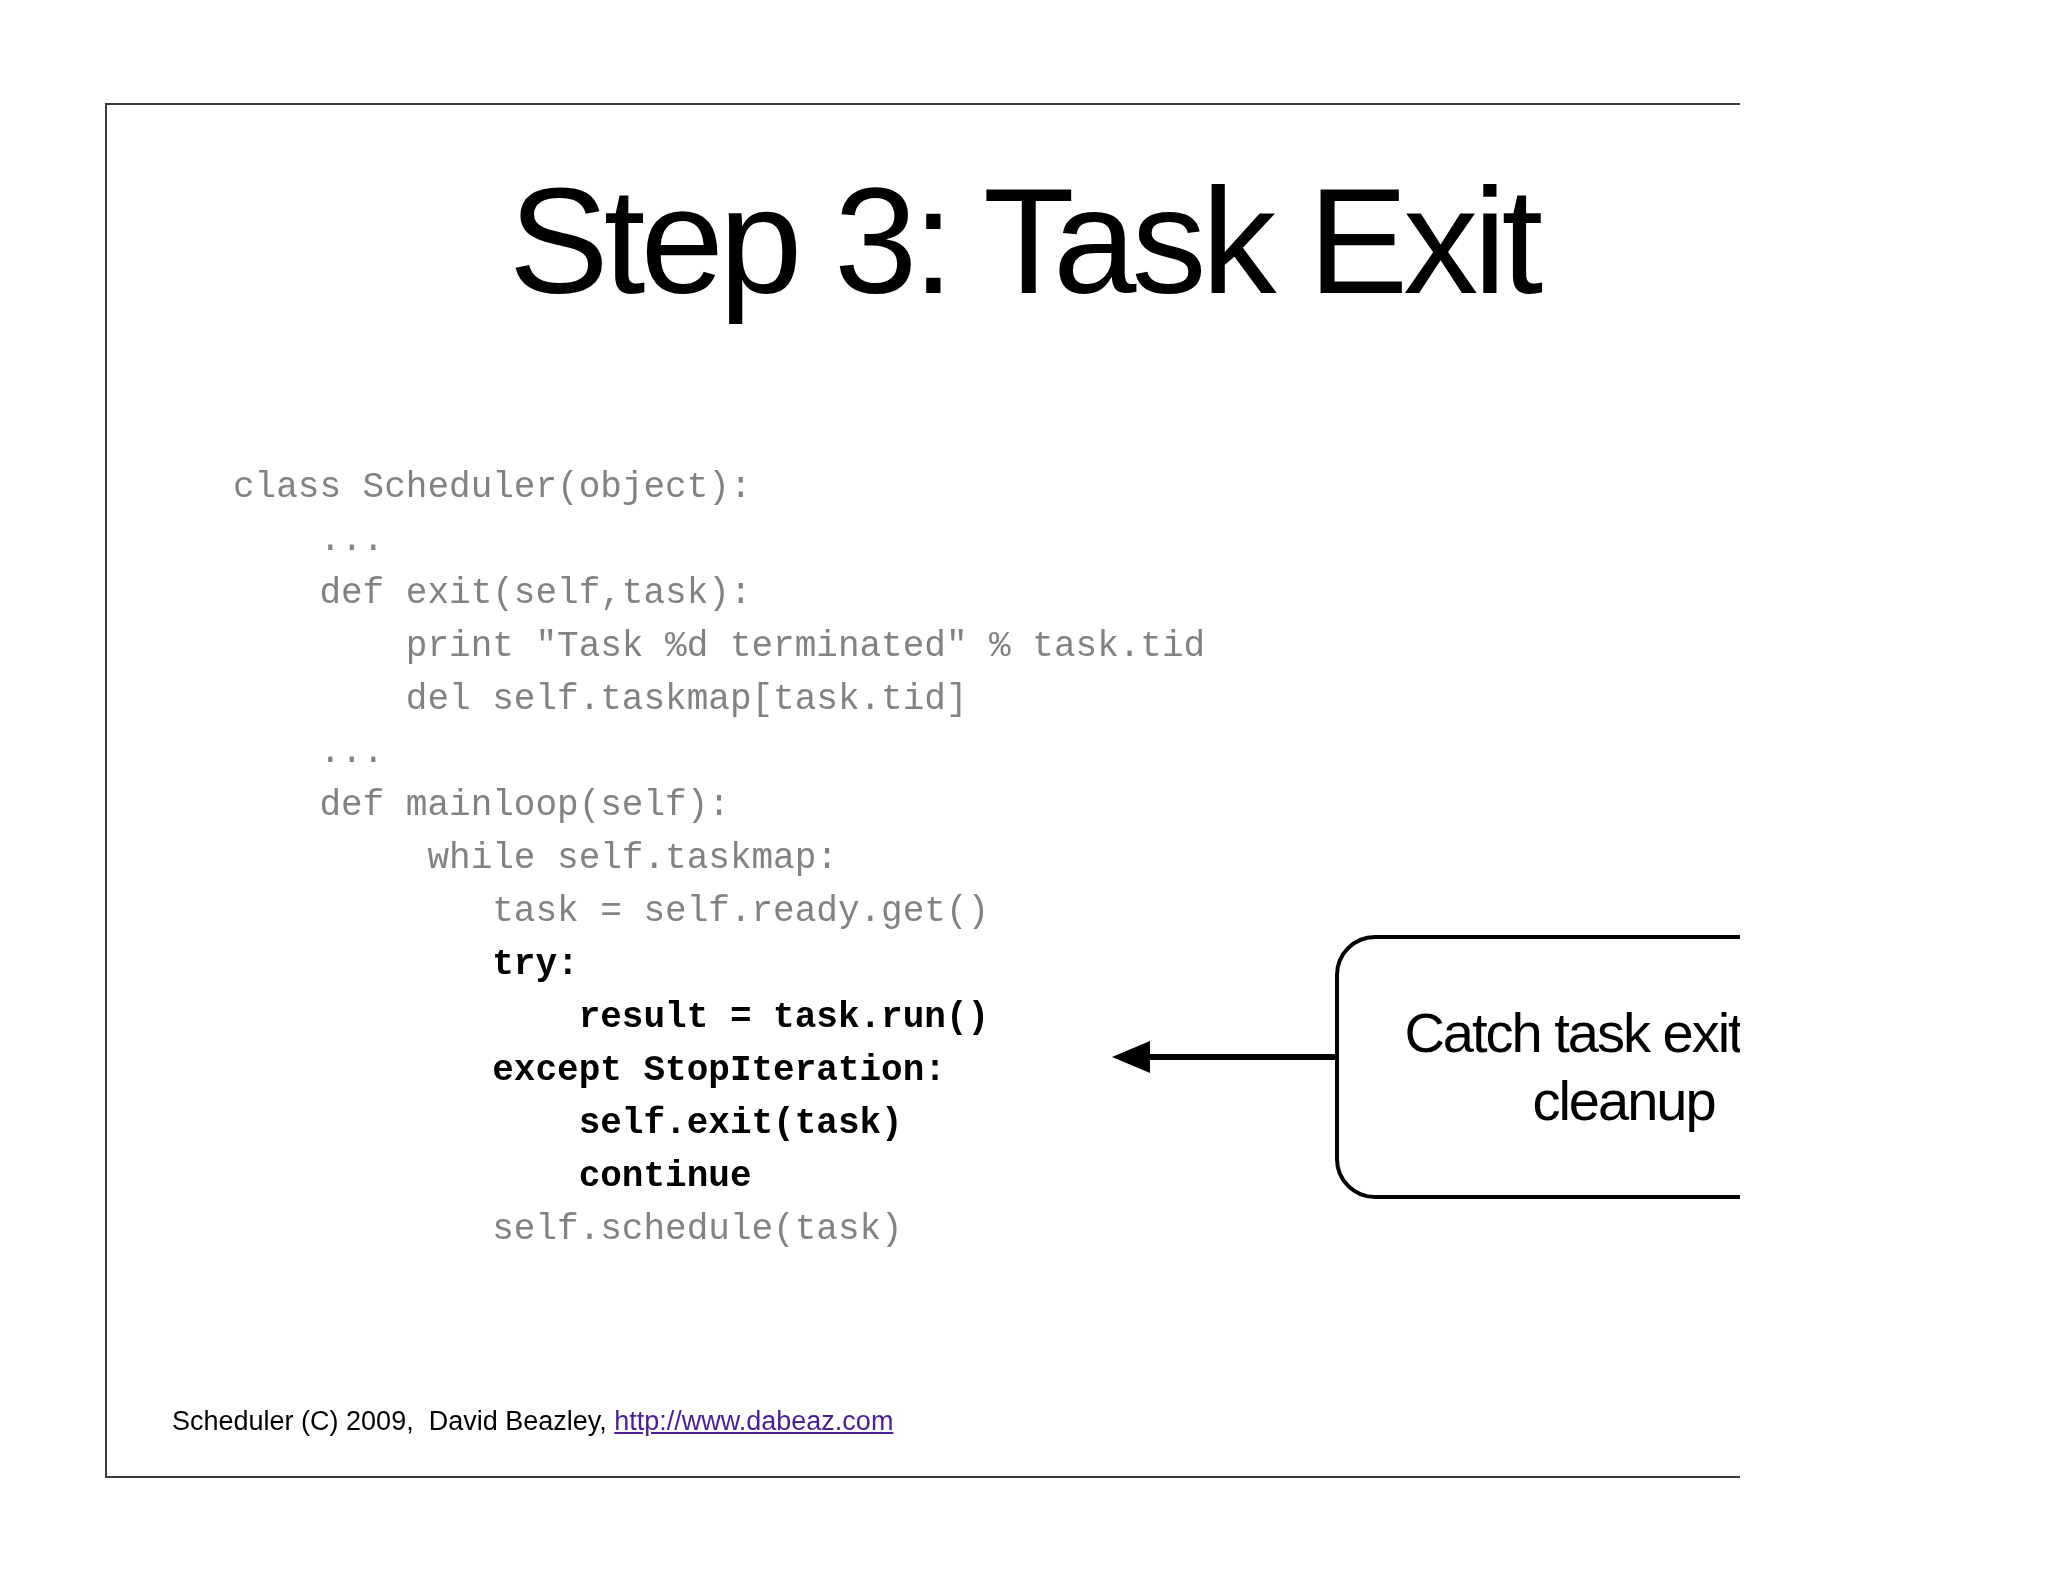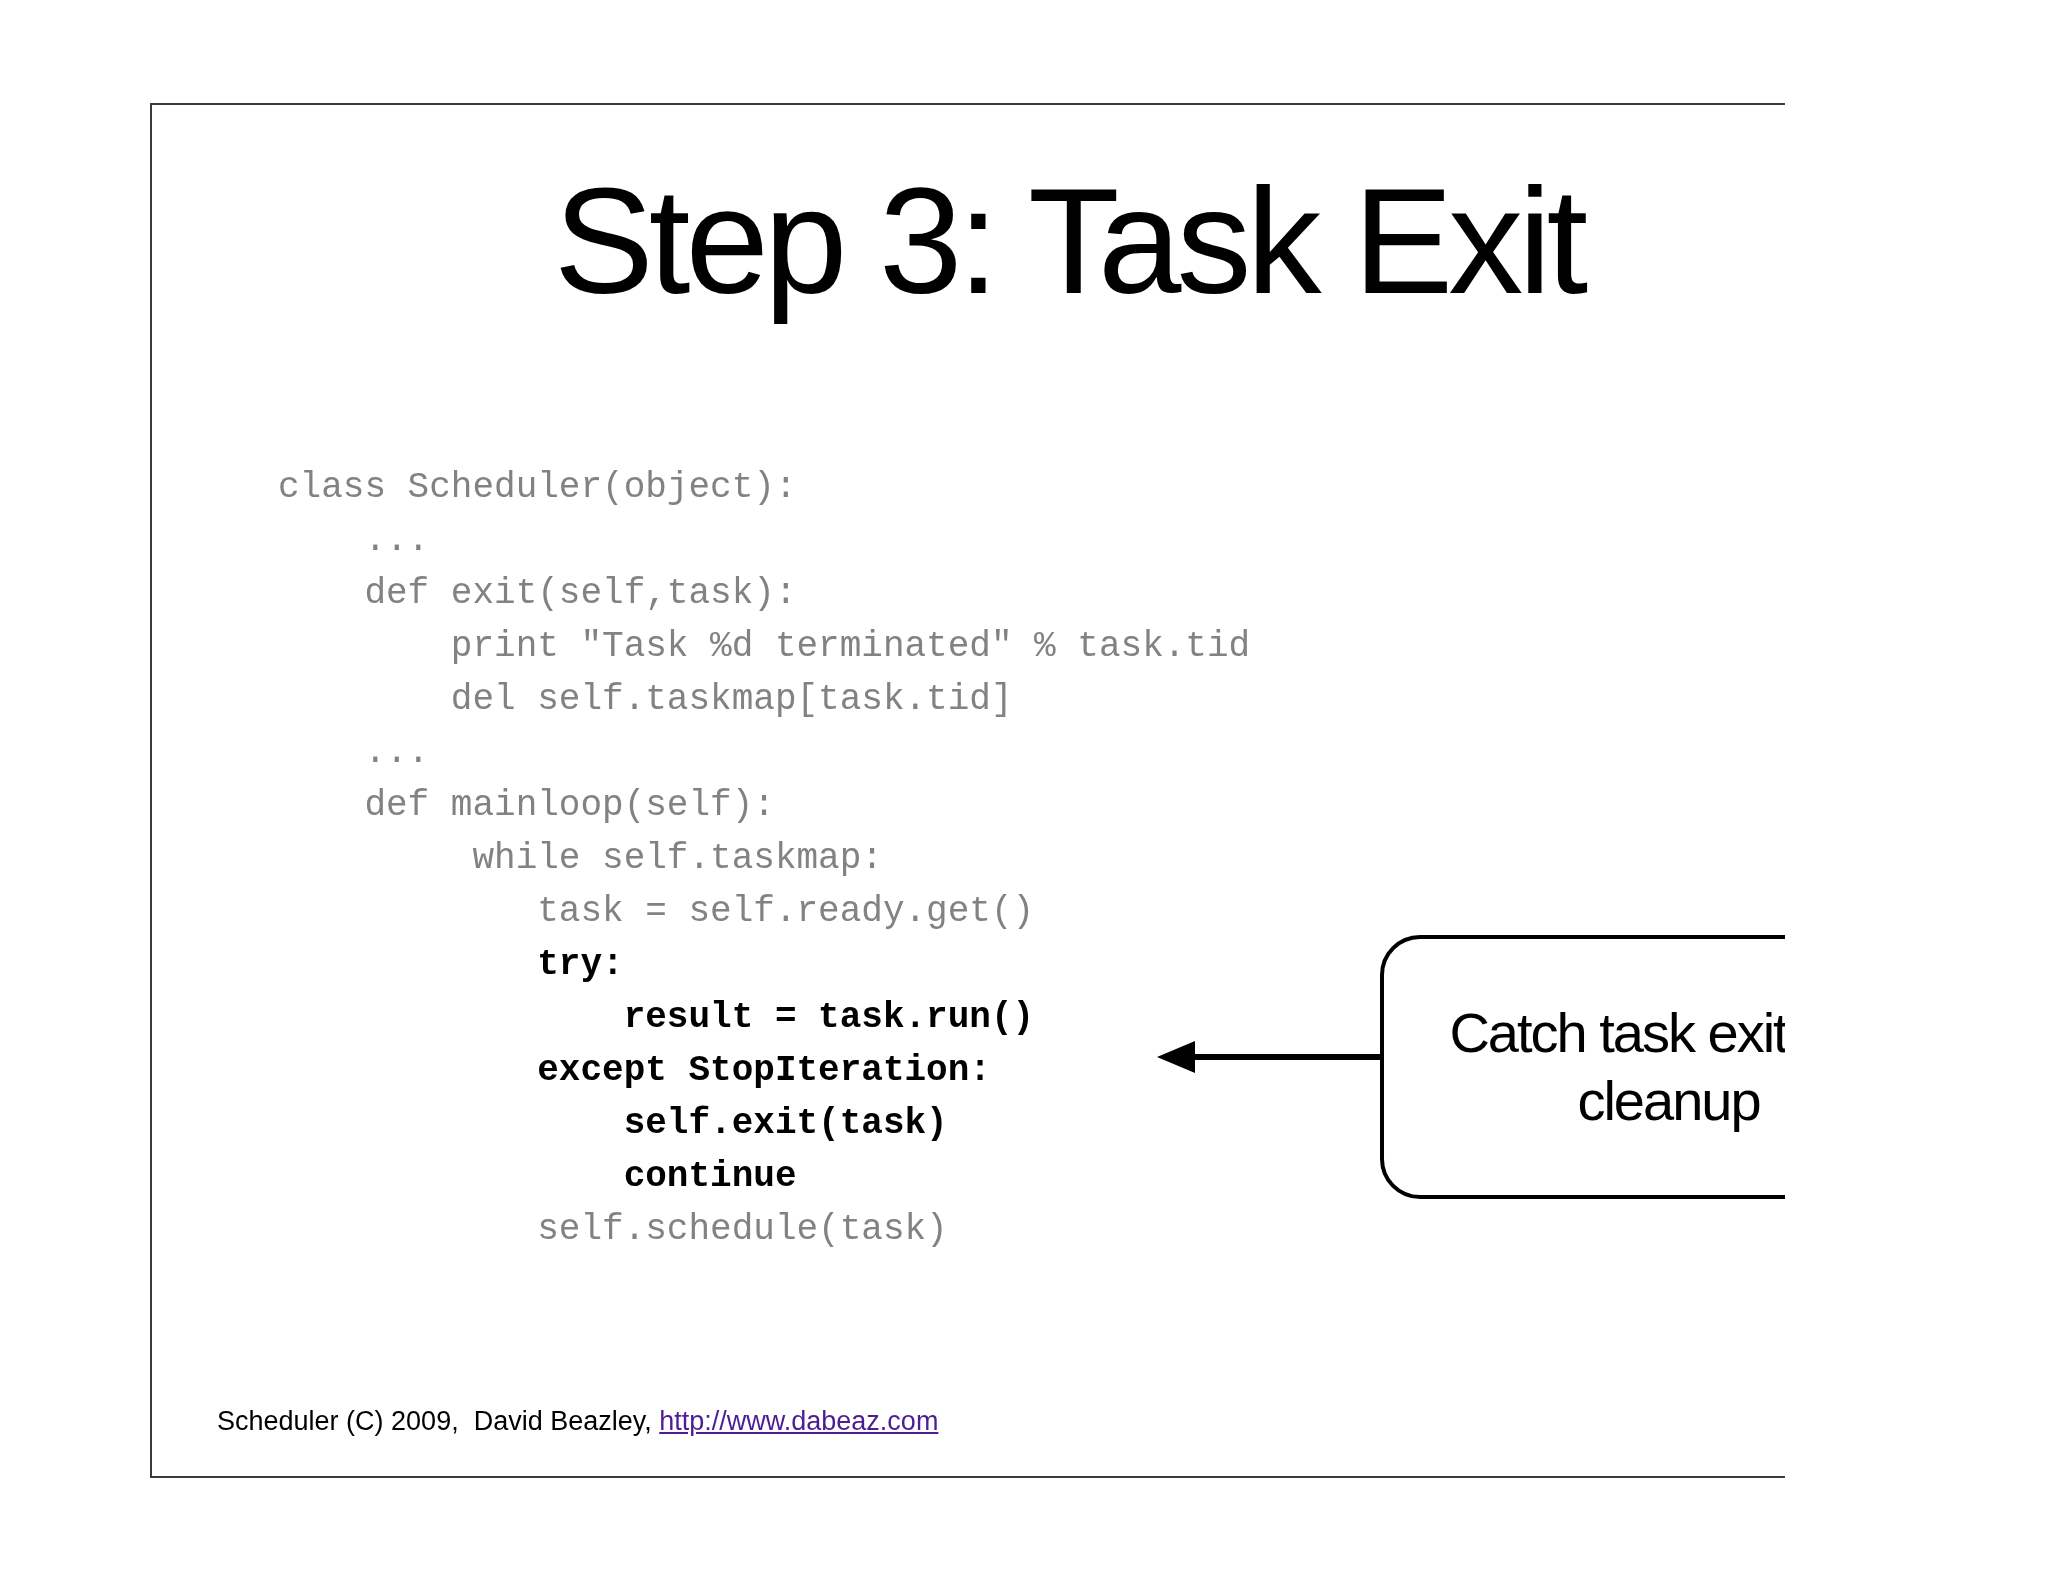--- a/index.html
+++ b/index.html
@@ -11,21 +11,20 @@
   * { margin: 0; padding: 0; }
   html, body { background: #ffffff; }
   .canvas {
     position: relative;
     width: 1740px;
     height: 1582px;
     background: #ffffff;
     overflow: hidden;
     font-family: "Liberation Sans", sans-serif;
     color: #000;
-    margin-left: 45px;
   }
   .slide {
     position: absolute;
     left: 105px;
     top: 103px;
     width: 1837px;
     height: 1375px;
     border: 2px solid var(--frame-border);
     box-sizing: border-box;
     background: #ffffff;

